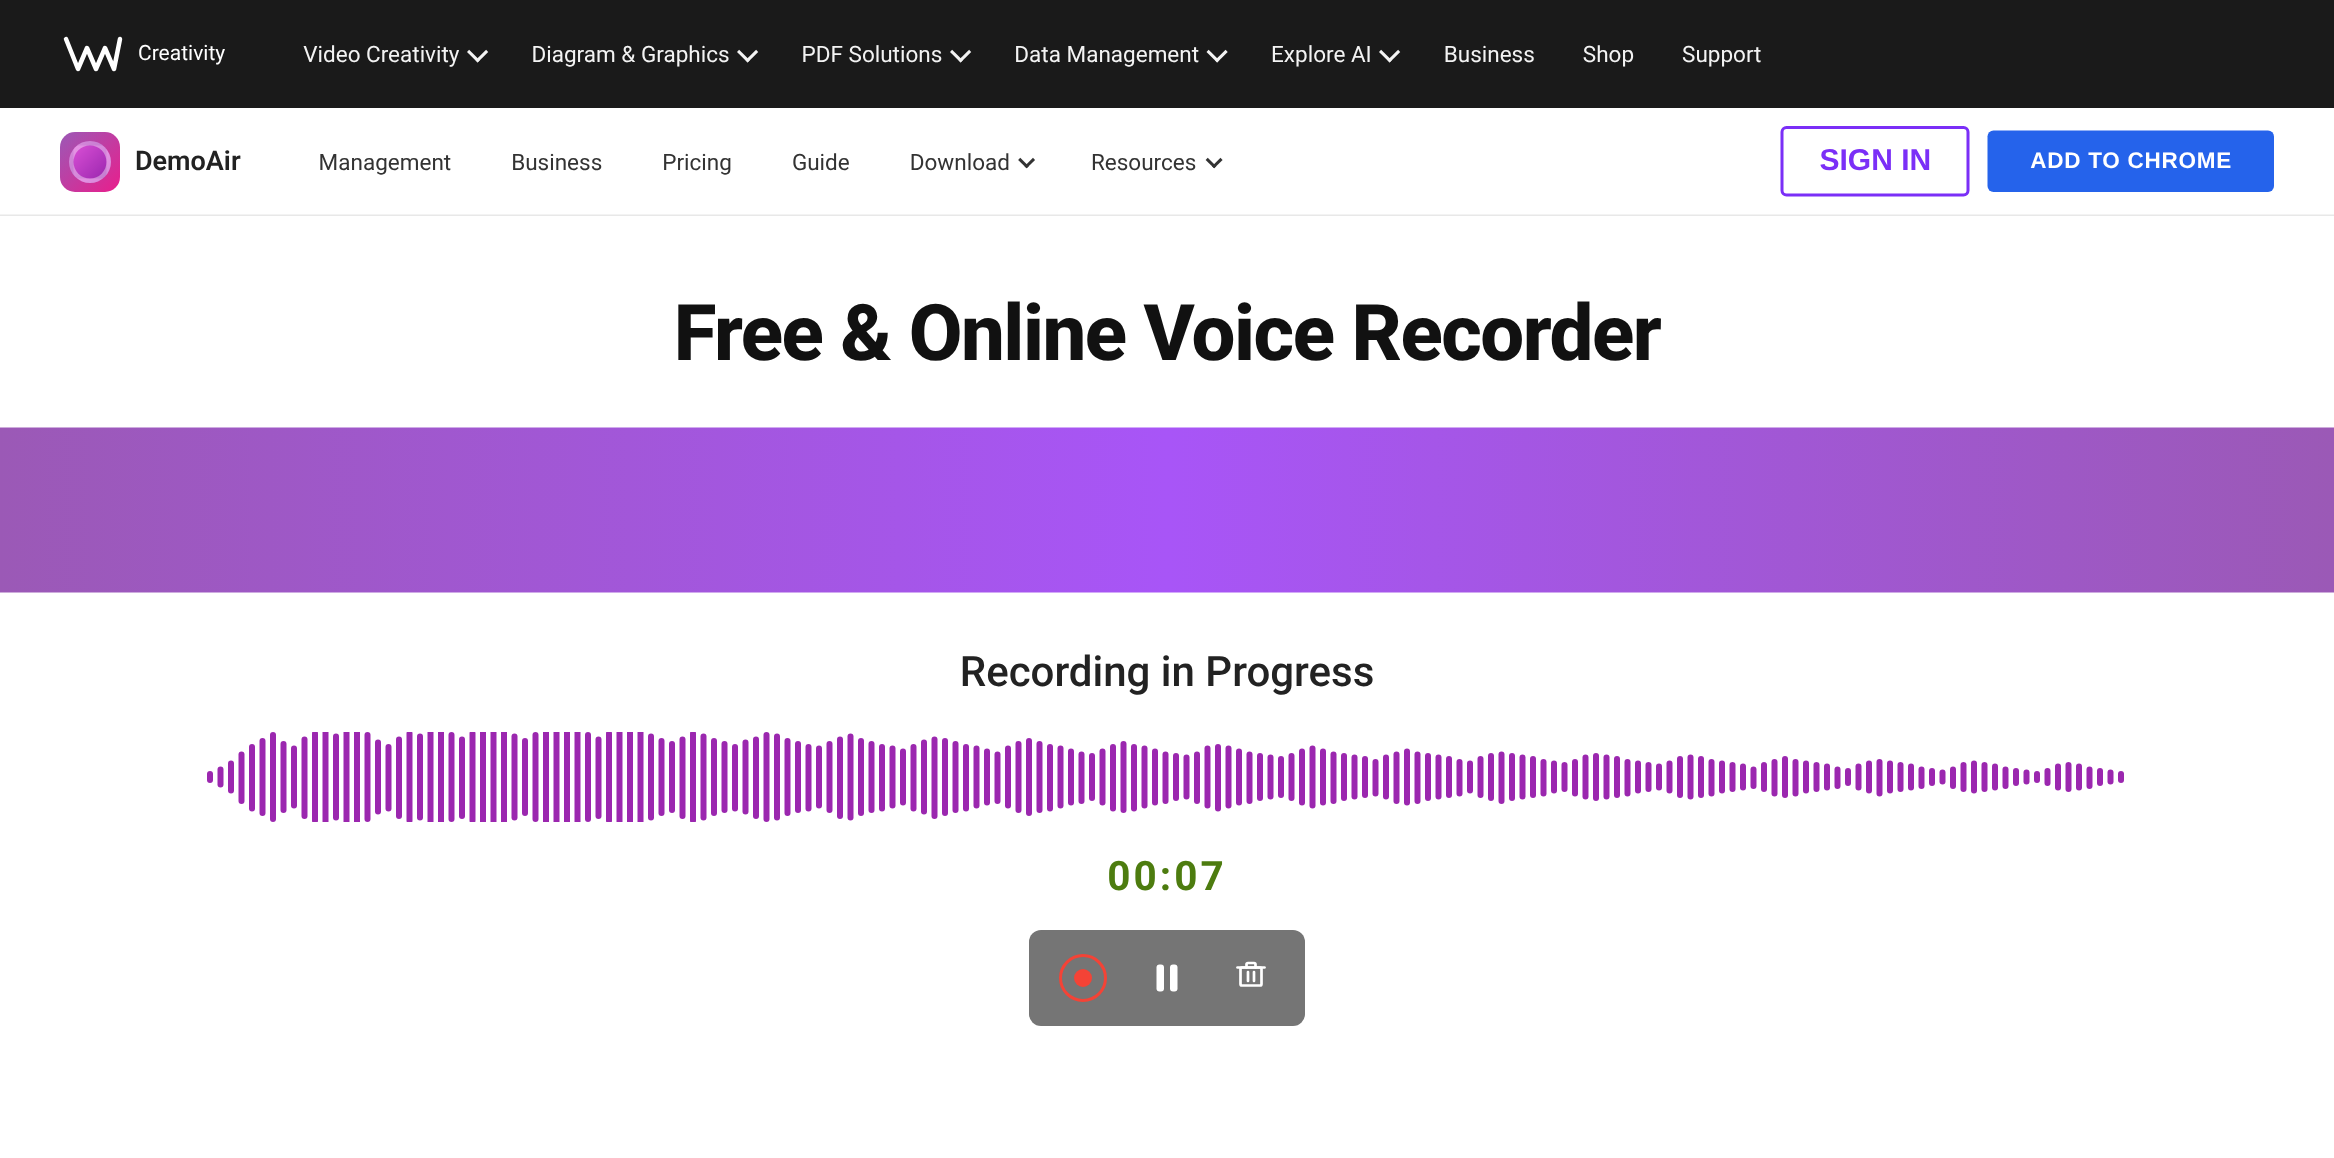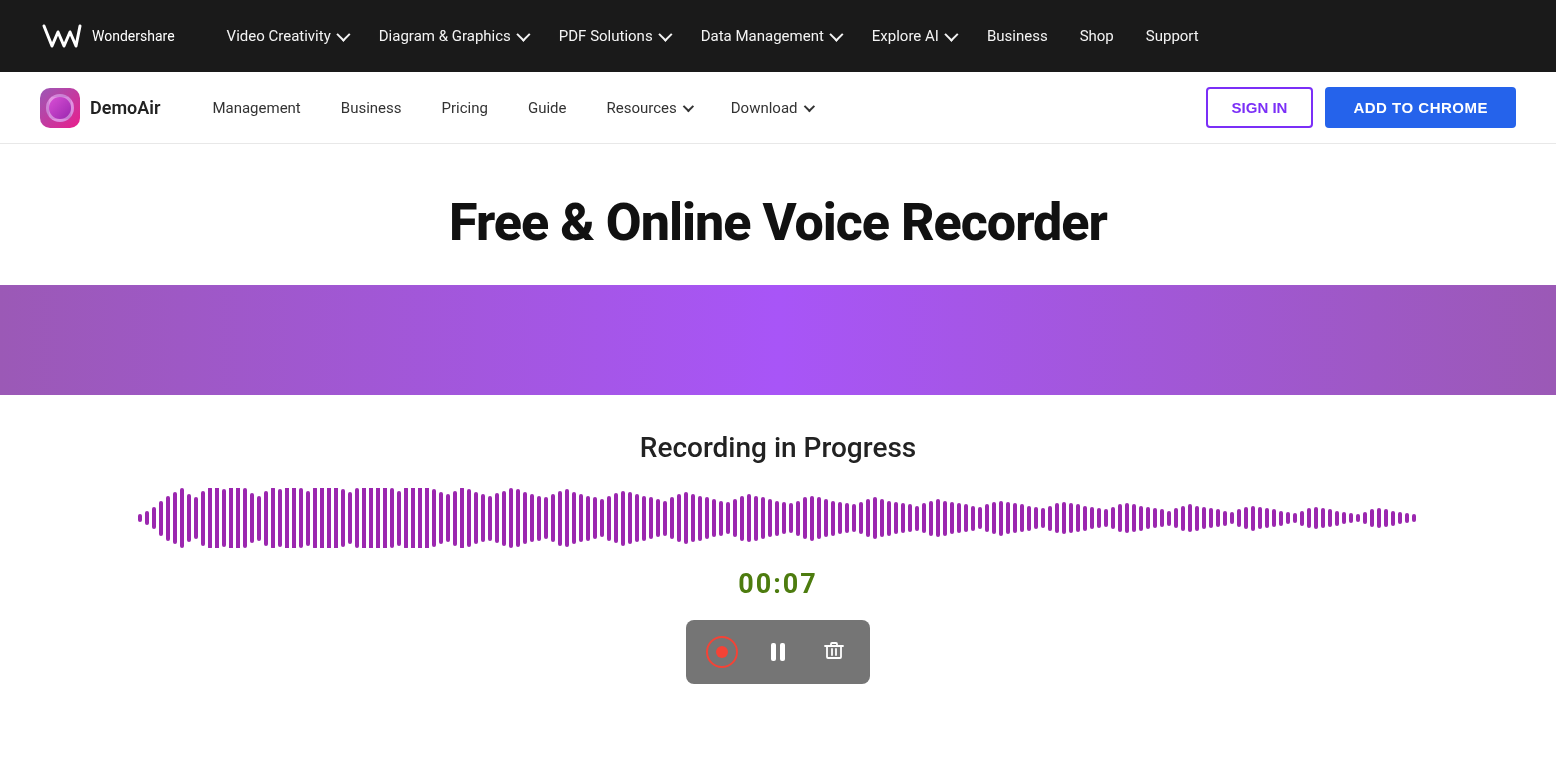--- a/index.html
+++ b/index.html
@@ -98,21 +98,21 @@
       display: flex;
       align-items: center;
       white-space: nowrap;
     }
     .secondary-nav-spacer { flex: 1; }
     .sign-in-btn {
       border: 2px solid #7b2ff7;
       color: #7b2ff7;
       background: #fff;
       padding: 10px 24px;
-      font-size: 15px;
+      font-size: 20px;
       font-weight: 600;
       cursor: pointer;
       border-radius: 4px;
       margin-right: 12px;
     }
     .add-to-chrome-btn {
       background: #2563eb;
       color: #fff;
       padding: 12px 28px;
       font-size: 15px;
@@ -254,21 +254,21 @@
 <body>
 
 <nav class="top-nav">
   <div class="logo-area">
     <div class="logo-icon">
 
       <svg width="40" height="28" viewBox="0 0 40 28" fill="none">
         <path d="M2 4 L10 24 L16 10 L22 24 L28 10 L34 24 L38 4" stroke="white" stroke-width="3" fill="none" stroke-linecap="round" stroke-linejoin="round"></path>
       </svg>
     </div>
-    <span class="logo-text">Wondershare</span>
+    <span class="logo-text">Creativity</span>
   </div>
 
   <div class="top-nav-item">
     <span>Video Creativity</span>
     <span class="chevron-down"></span>
   </div>
   <div class="top-nav-item">
     <span>Diagram &amp; Graphics</span>
     <span class="chevron-down"></span>
   </div>
@@ -309,25 +309,25 @@
   <div class="secondary-nav-item">
     <span>Business</span>
   </div>
   <div class="secondary-nav-item">
     <span>Pricing</span>
   </div>
   <div class="secondary-nav-item">
     <span>Guide</span>
   </div>
   <div class="secondary-nav-item">
+    <span>Download</span>
+    <span style="margin-left:6px; display:inline-block; width:8px; height:8px; border-right:2px solid #333; border-bottom:2px solid #333; transform:rotate(45deg) translateY(-2px);"></span>
+  </div>
+  <div class="secondary-nav-item">
     <span>Resources</span>
-    <span style="margin-left:6px; display:inline-block; width:8px; height:8px; border-right:2px solid #333; border-bottom:2px solid #333; transform:rotate(45deg) translateY(-2px);"></span>
-  </div>
-  <div class="secondary-nav-item">
-    <span>Download</span>
     <span style="margin-left:6px; display:inline-block; width:8px; height:8px; border-right:2px solid #333; border-bottom:2px solid #333; transform:rotate(45deg) translateY(-2px);"></span>
   </div>
 
   <div class="secondary-nav-spacer"></div>
 
   <button class="sign-in-btn">SIGN IN</button>
   <button class="add-to-chrome-btn">ADD TO CHROME</button>
 </nav>
 
 <div class="main-content">

